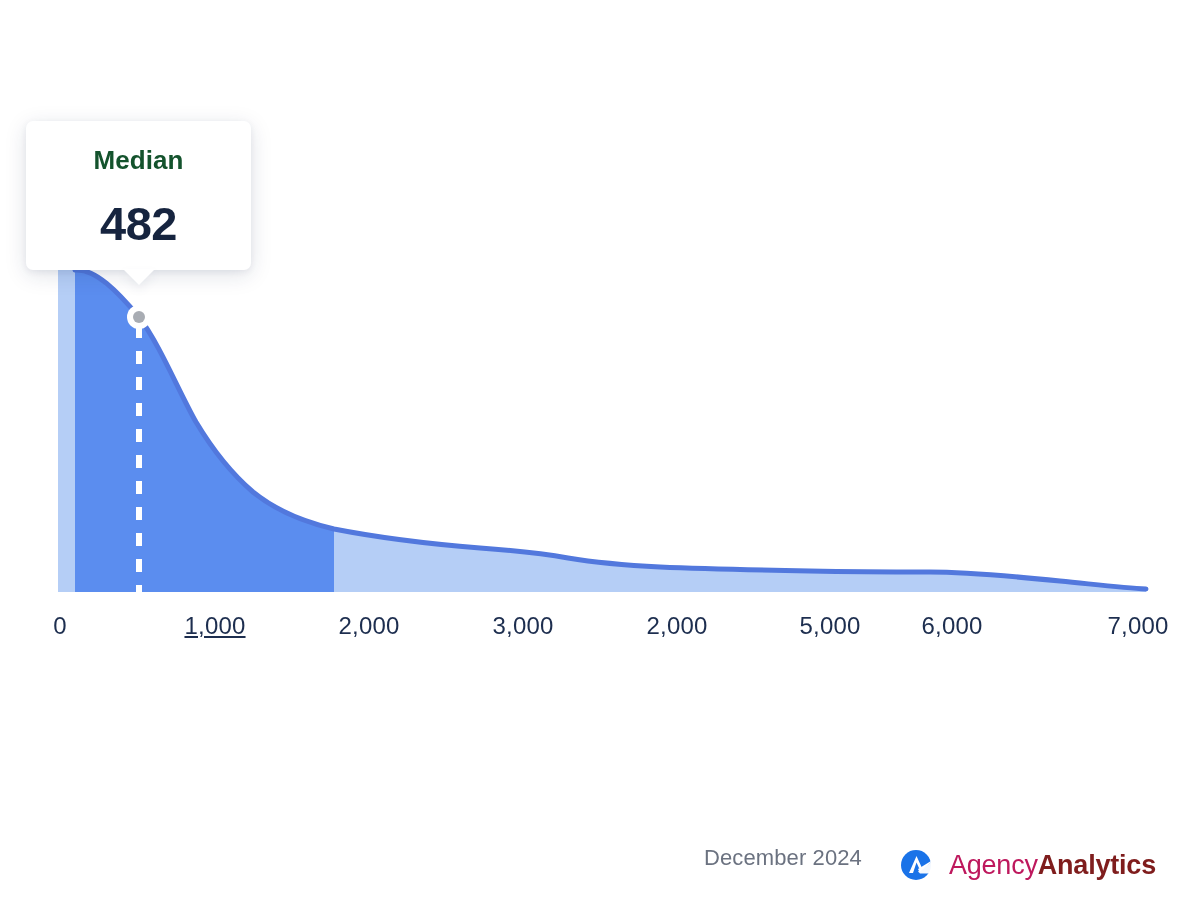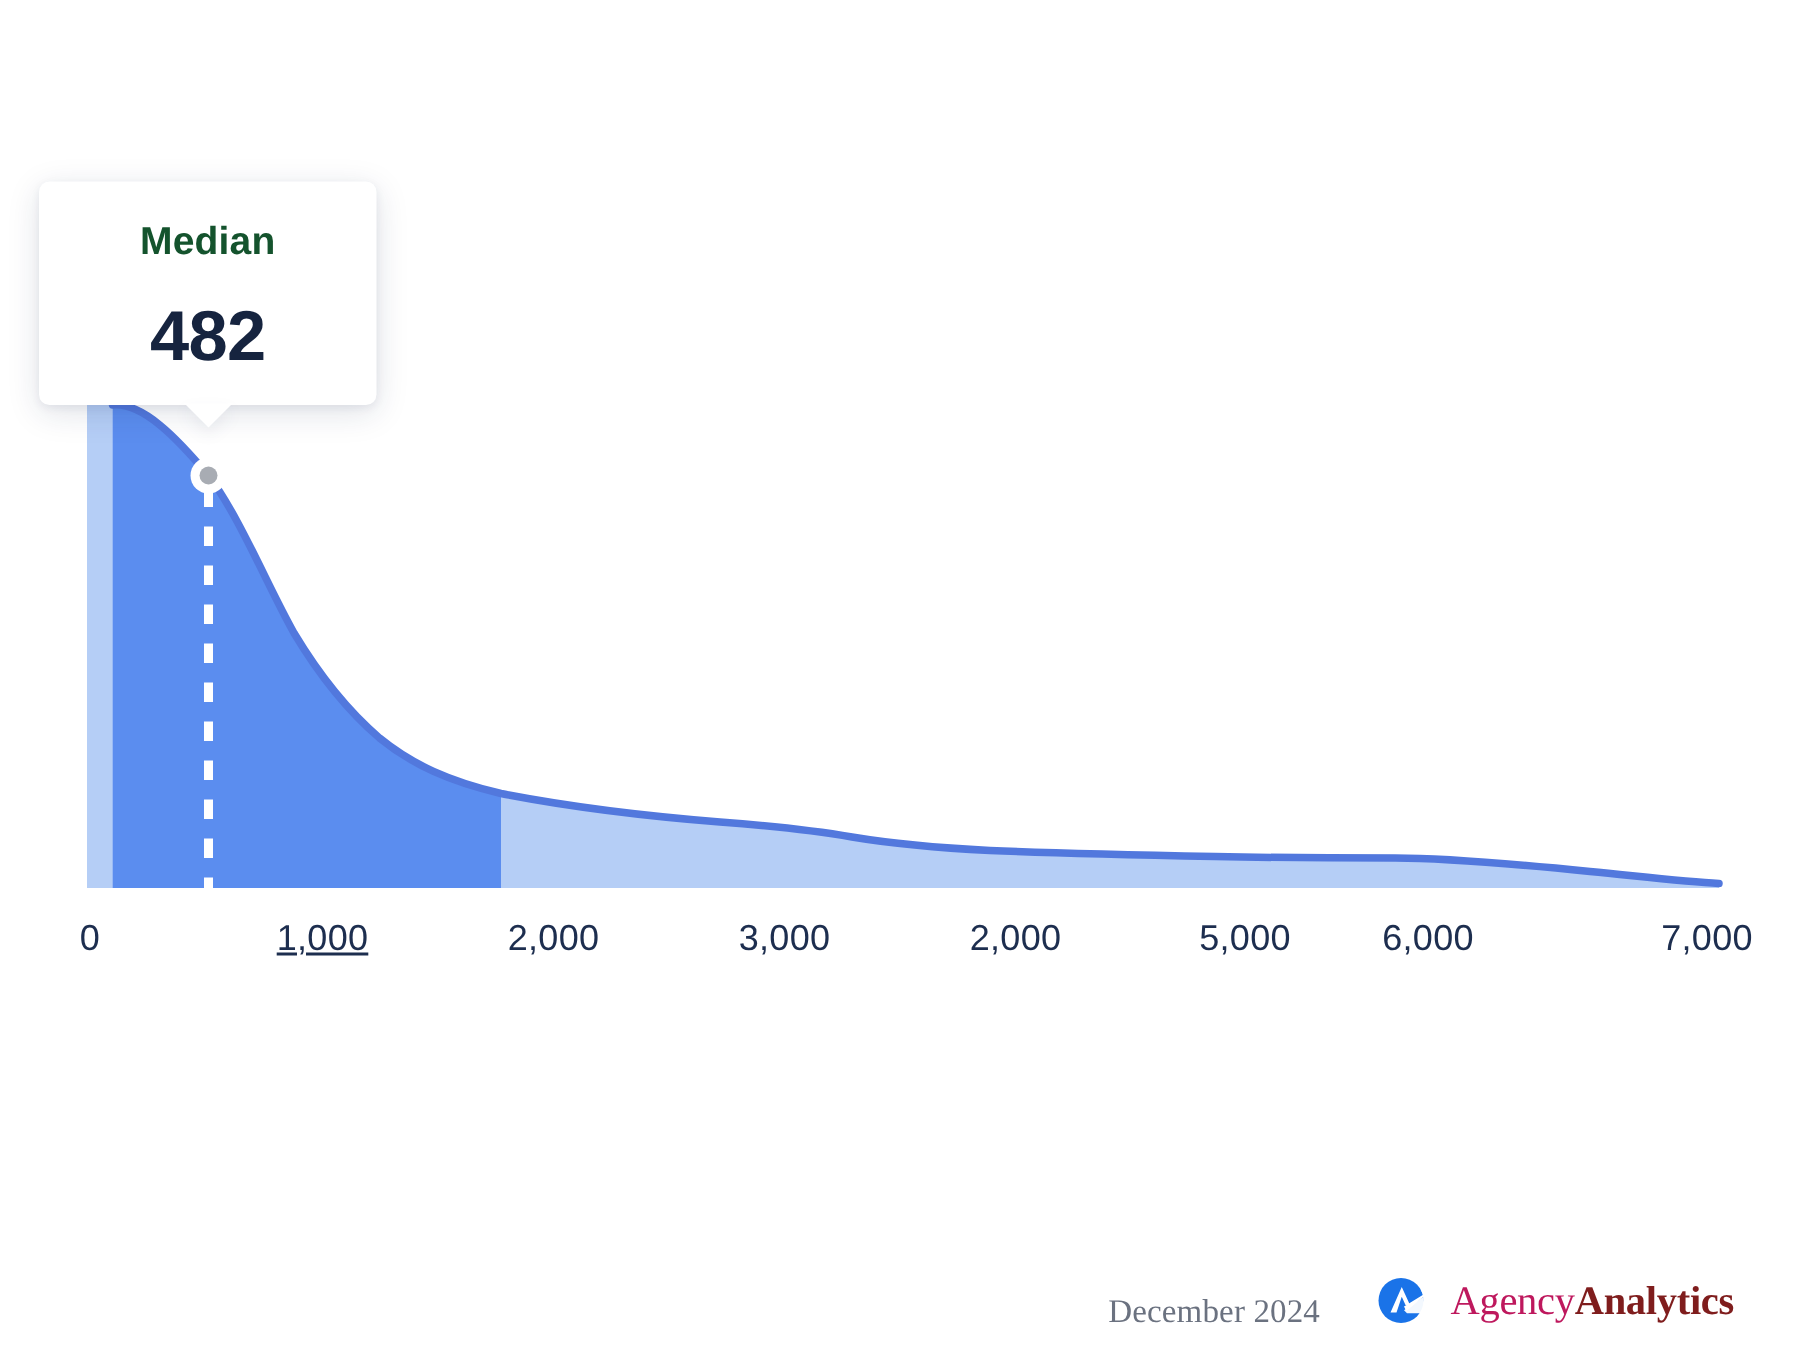--- a/index.html
+++ b/index.html
@@ -129,22 +129,21 @@
     letter-spacing: 0.1px;
   }
 
   
   #footer {
     position: absolute;
     right: 44px;
     top: 845px;
     height: 42px;
     display: flex;
-    align-items: flex-end;
-    font-family: Liberation Serif, serif;
+    align-items: flex-start;
   }
   #footer .period {
     font-size: 22px;
     color: #6b7280;
     font-weight: 400;
     margin-right: 36px;
     letter-spacing: 0.1px;
   }
   #brand {
     display: flex;

